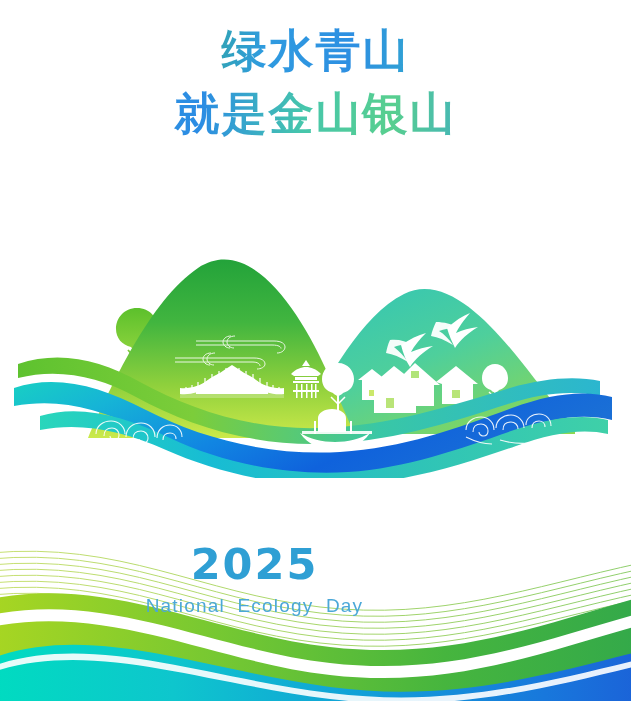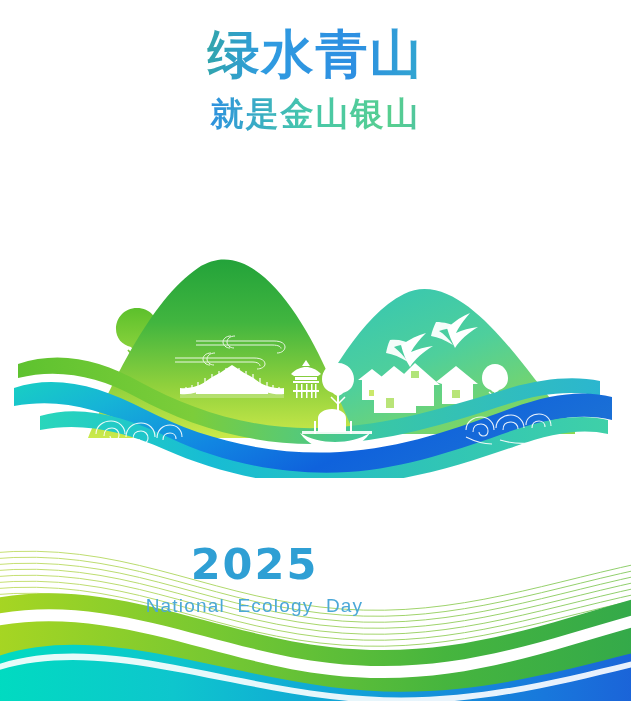--- a/index.html
+++ b/index.html
@@ -23,25 +23,25 @@
     font-weight:bold;
     letter-spacing:2px;
     line-height:1.18;
     background-clip:text;
     -webkit-background-clip:text;
     color:transparent;
     -webkit-text-fill-color:transparent;
     display:block;
   }
   .title-line.l1{
-    font-size:52px;
+    font-size:45px;
     background-image:linear-gradient(95deg,#2fae3f 0%,#37b84a 16%,#2f9be0 42%,#2d8fe2 56%,#36bdbf 78%,#3fc9b4 100%);
   }
   .title-line.l2{
-    font-size:33px;
+    font-size:45px;
     margin-top:10px;
     background-image:linear-gradient(95deg,#35b247 0%,#2f93de 20%,#2b8ce4 32%,#46c6ac 48%,#58cf8f 62%,#3aa6cf 80%,#2f8fe2 100%);
   }
 
   
   .illustration{position:absolute;left:0;top:238px;width:631px;height:240px;}
   .illustration svg{display:block;width:631px;height:240px;}
 
   
   .year-block{position:absolute;left:0;top:543px;width:509px;text-align:center;z-index:6;}

